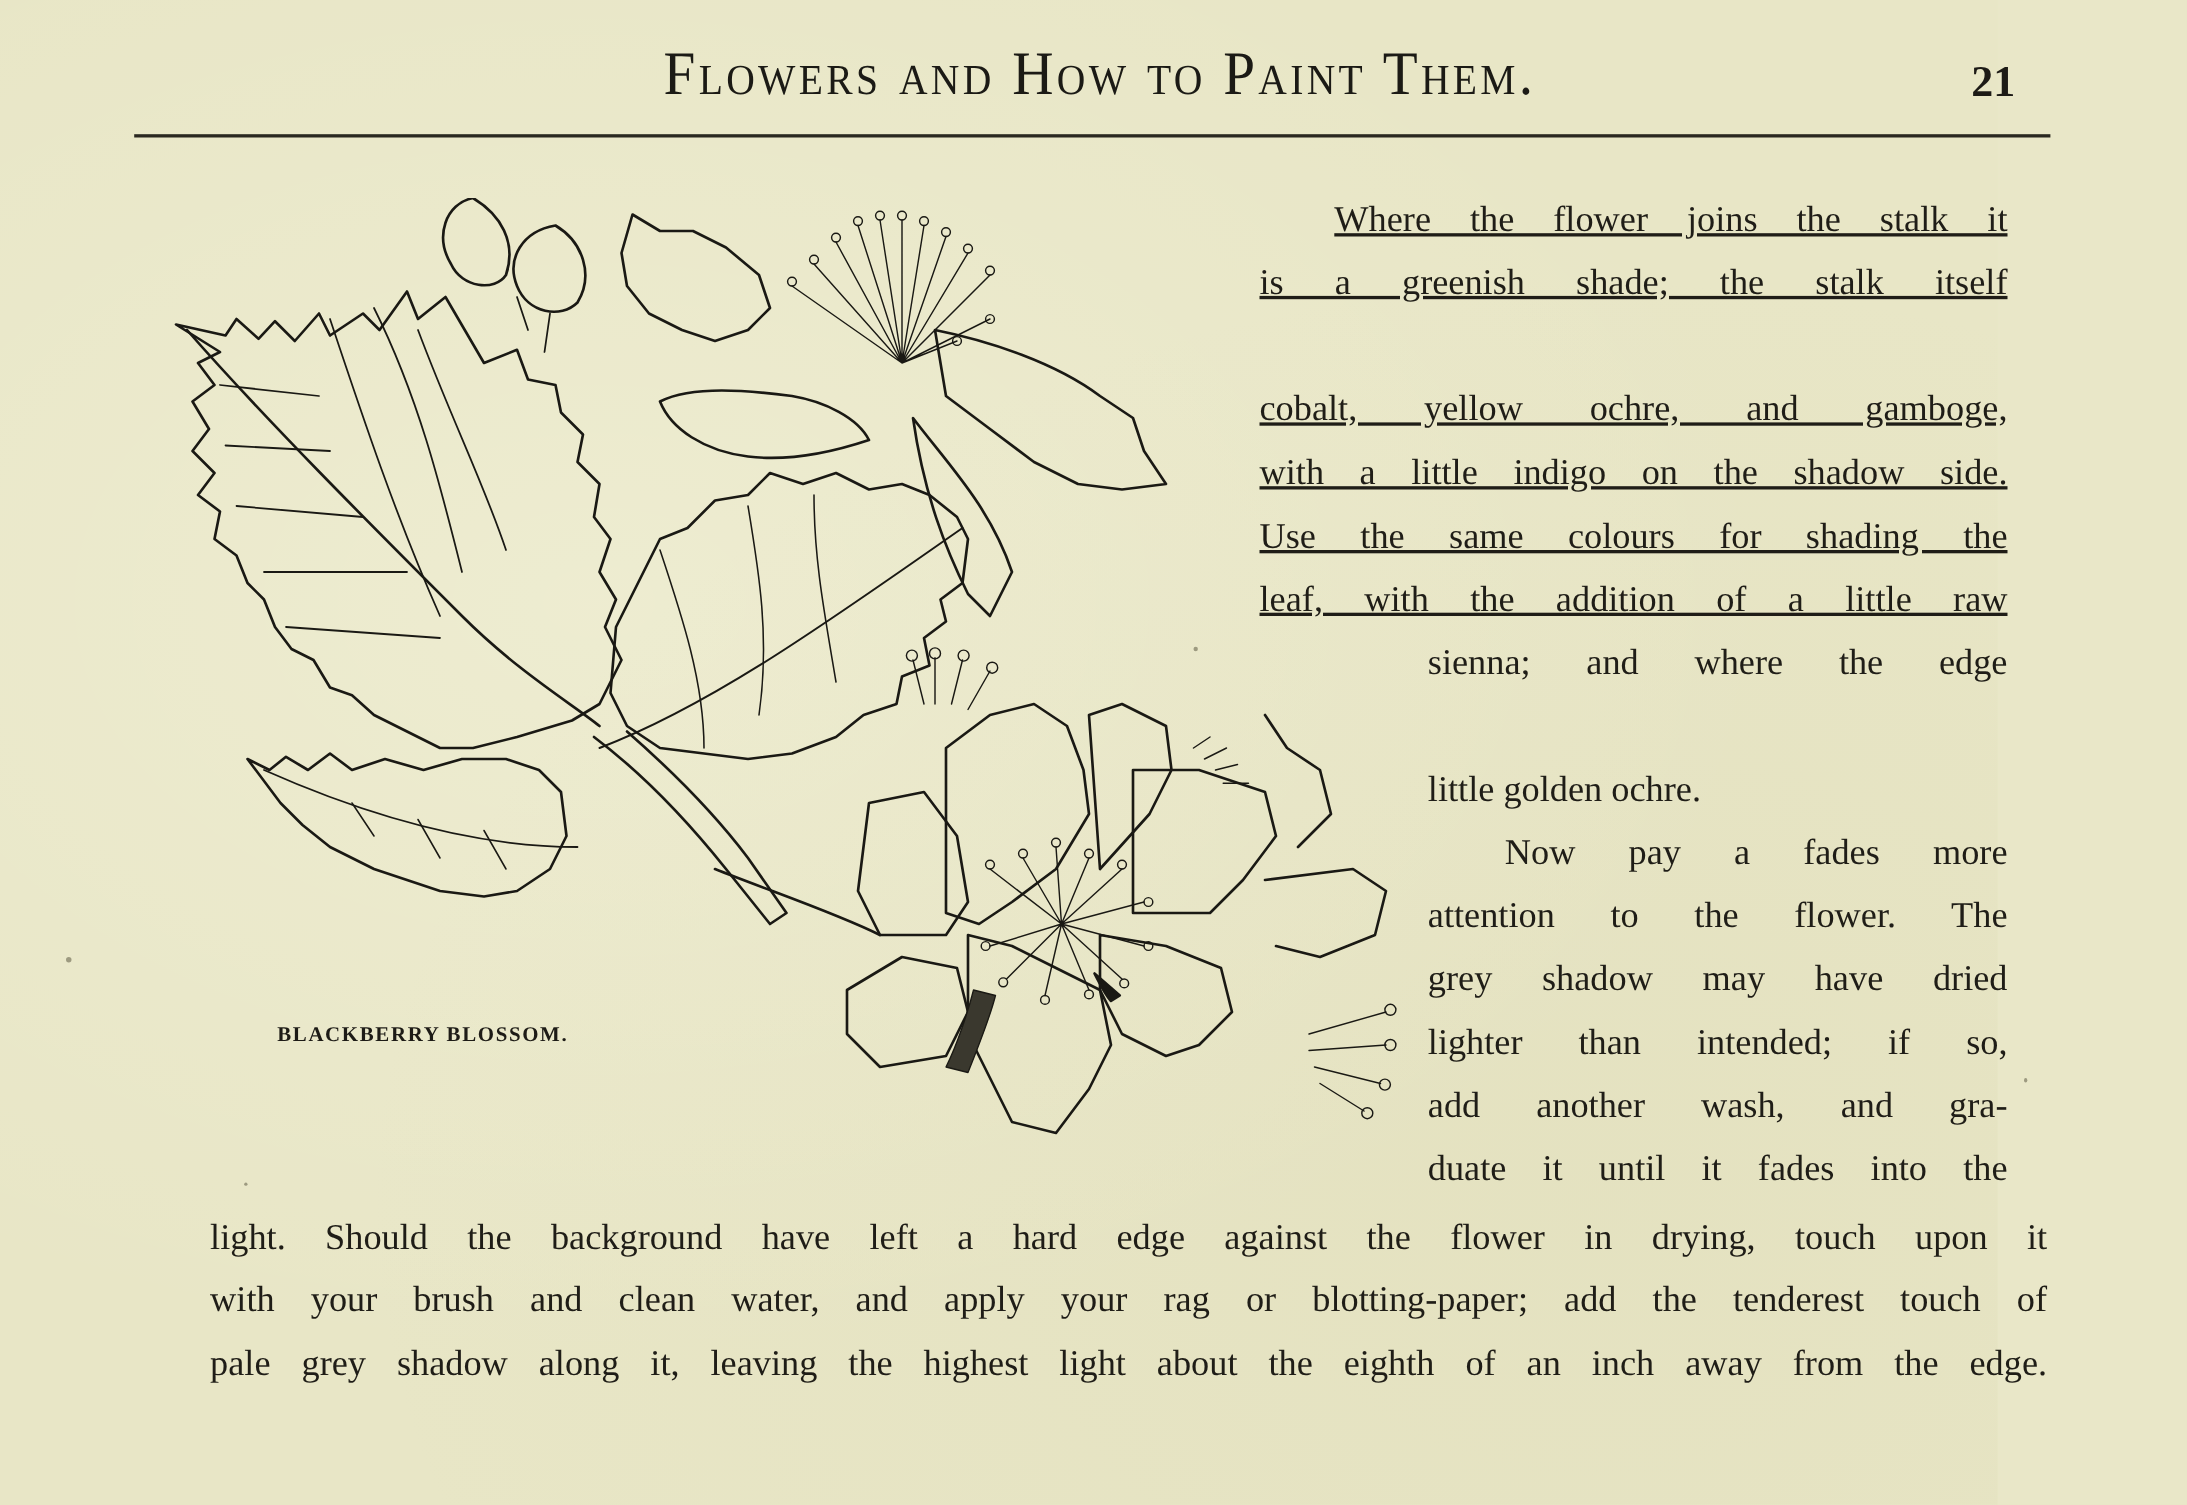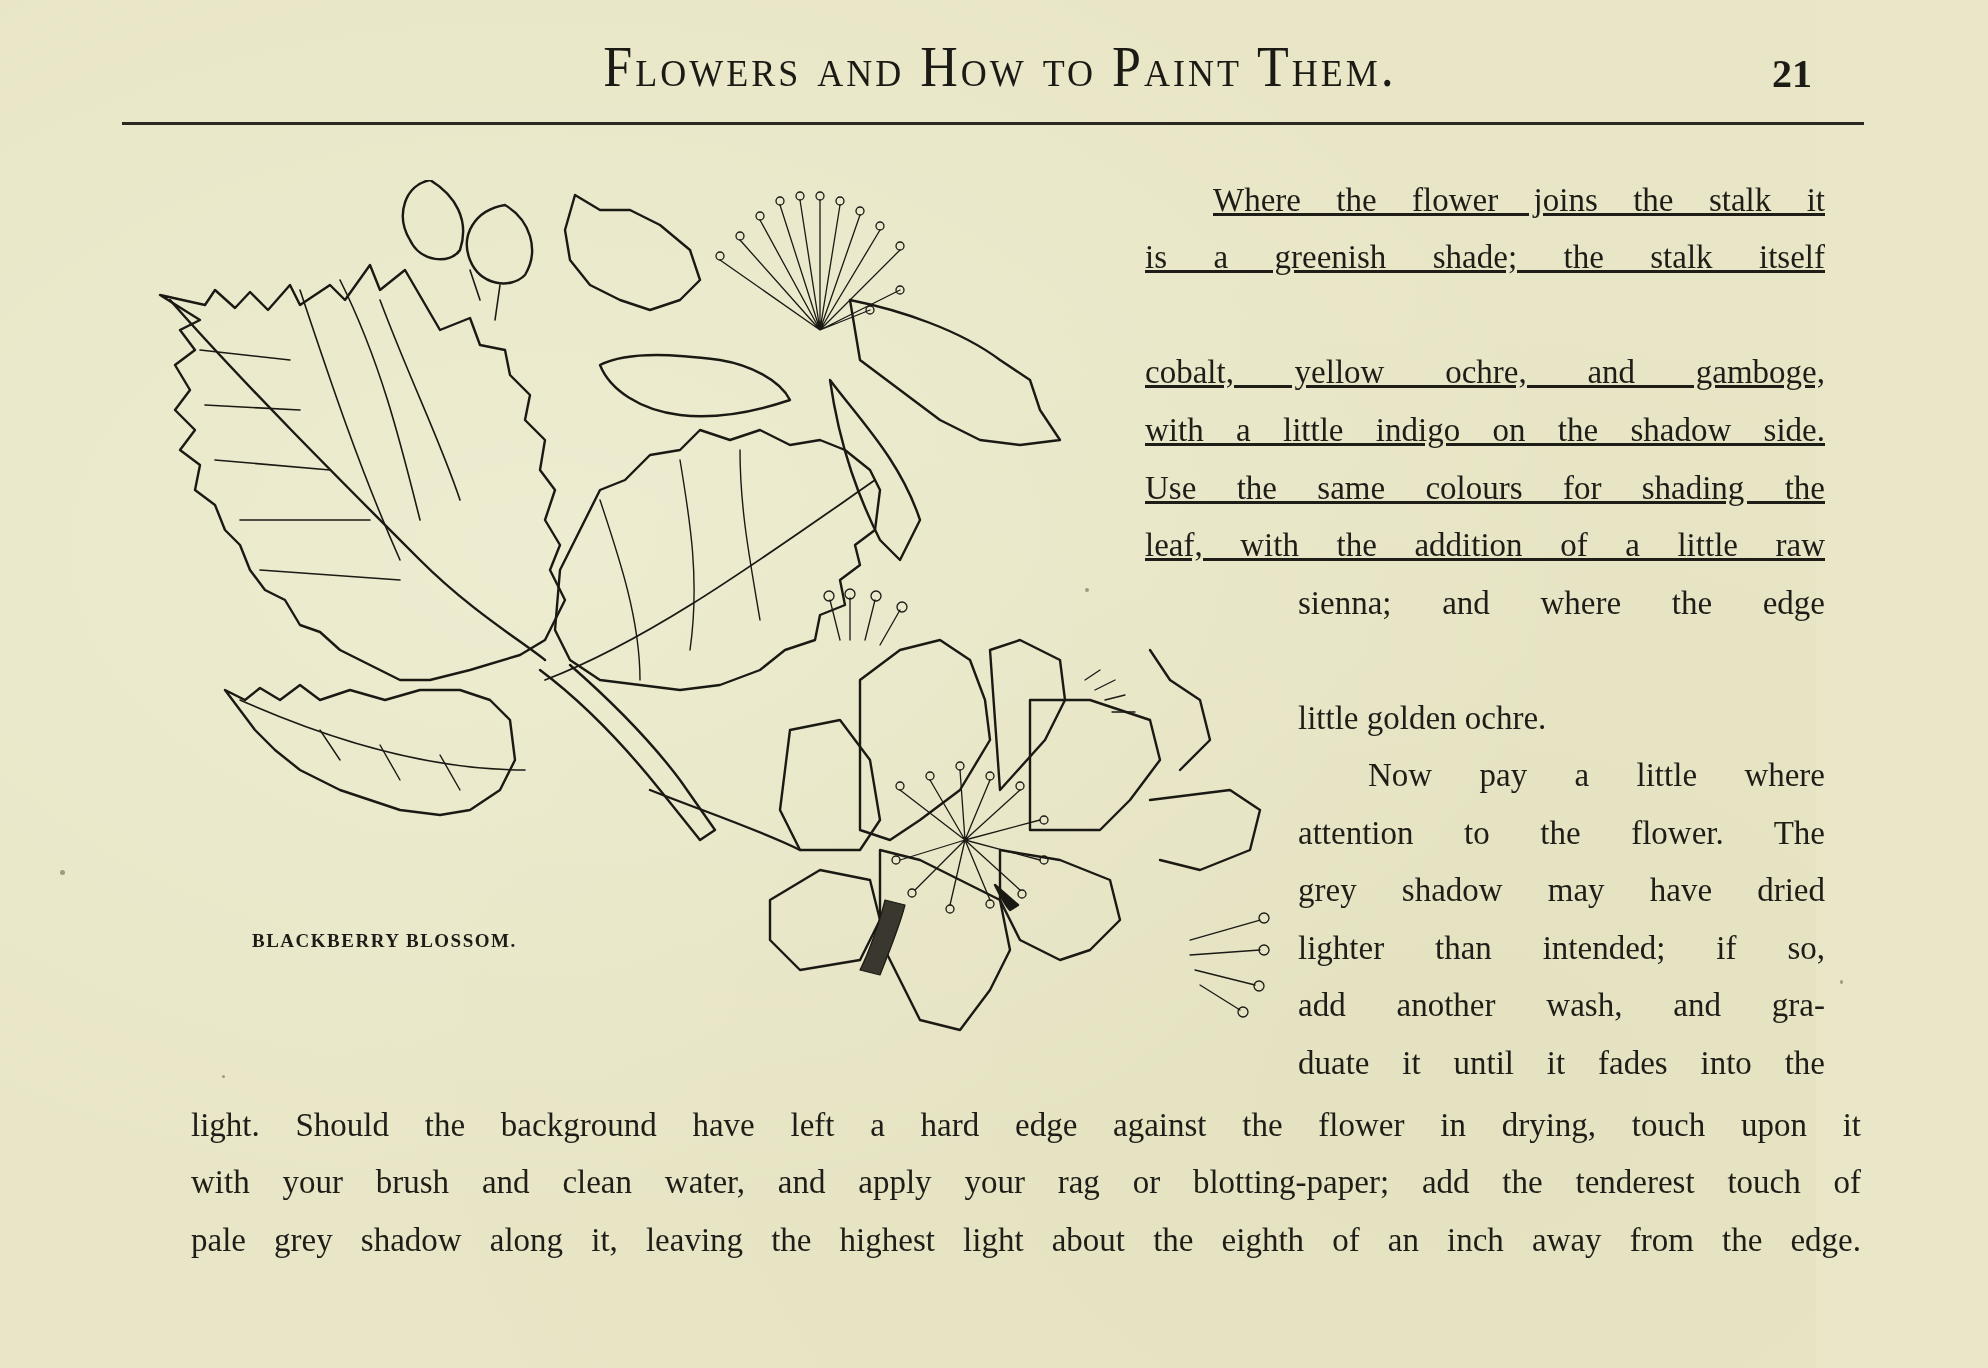--- a/index.html
+++ b/index.html
@@ -21,21 +21,21 @@
     position: absolute; left: 500px; top: 38px; width: 1000px;
     text-align: center;
     font-family: "Liberation Serif", "DejaVu Serif", serif;
     font-size: 52px; letter-spacing: 3px; line-height: 60px;
     font-variant: small-caps;
     color: #1b1a15;
     transform: scaleY(1.08);
   }
   .page-number {
     position: absolute; left: 1772px; top: 44px; width: 60px;
-    font-size: 40px; font-weight: bold; line-height: 60px;
+    font-size: 40px; font-weight: bold; text-align: right; line-height: 60px;
   }
   .header-rule {
     position: absolute; left: 122px; top: 122px; width: 1742px; height: 3px;
     background: #2a2820;
   }
   .illustration {
     position: absolute; left: 150px; top: 180px; width: 1130px; height: 880px;
   }
   .caption {
     position: absolute; left: 252px; top: 930px;
@@ -153,21 +153,21 @@
 
   <div class="text-line col-wide indent" style="top:180px">Where the flower joins the stalk it</div>
   <div class="text-line col-wide" style="top:237px">is a greenish shade; the stalk itself</div>
   <div class="text-line col-wide" style="top:352px">cobalt, yellow ochre, and gamboge,</div>
   <div class="text-line col-wide" style="top:410px">with a little indigo on the shadow side.</div>
   <div class="text-line col-wide" style="top:468px">Use the same colours for shading the</div>
   <div class="text-line col-wide" style="top:525px">leaf, with the addition of a little raw</div>
 
   <div class="text-line col-narrow" style="top:583px">sienna; and where the edge</div>
   <div class="text-line col-narrow last" style="top:698px">little golden ochre.</div>
-  <div class="text-line col-narrow indent" style="top:755px">Now pay a little where</div>
+  <div class="text-line col-narrow indent" style="top:755px">Now pay a fades more</div>
   <div class="text-line col-narrow" style="top:813px">attention to the flower. The</div>
   <div class="text-line col-narrow" style="top:870px">grey shadow may have dried</div>
   <div class="text-line col-narrow" style="top:928px">lighter than intended; if so,</div>
   <div class="text-line col-narrow" style="top:985px">add another wash, and gra-</div>
   <div class="text-line col-narrow" style="top:1043px">duate it until it fades into the</div>
 
   <div class="text-line col-full" style="top:1105px">light. Should the background have left a hard edge against the flower in drying, touch upon it</div>
   <div class="text-line col-full" style="top:1162px">with your brush and clean water, and apply your rag or blotting-paper; add the tenderest touch of</div>
   <div class="text-line col-full" style="top:1220px">pale grey shadow along it, leaving the highest light about the eighth of an inch away from the edge.</div>
 

